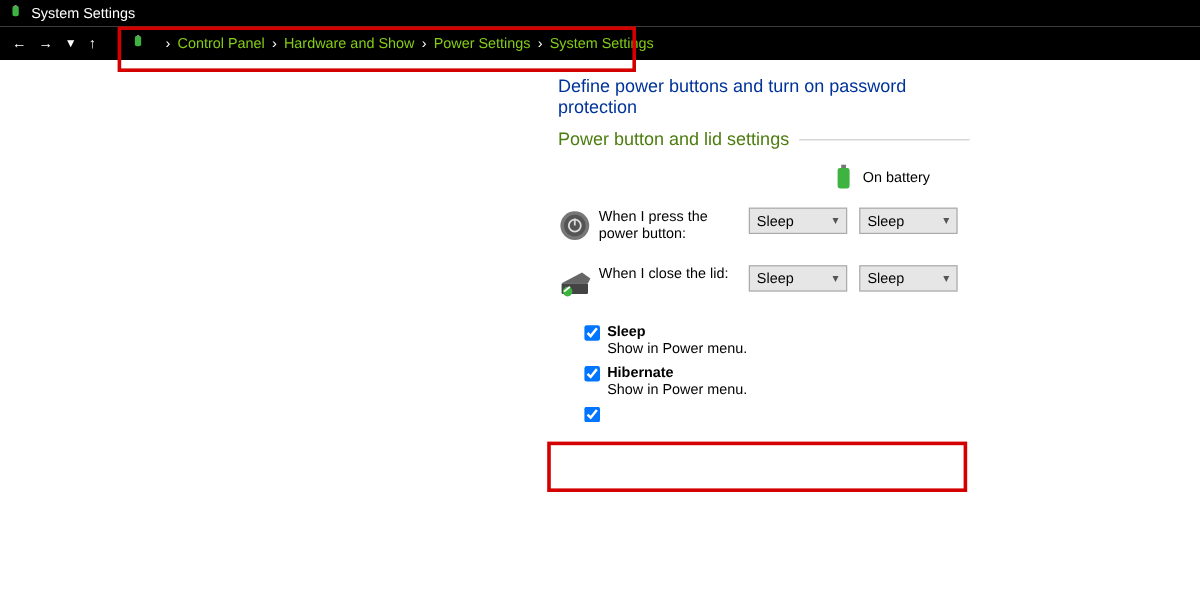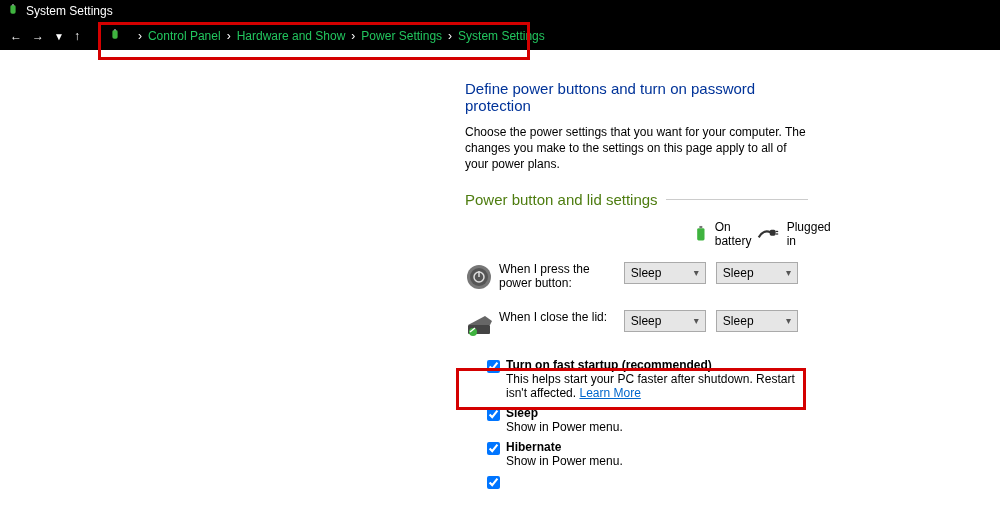--- a/index.html
+++ b/index.html
@@ -4,31 +4,31 @@
 <style>
   * { box-sizing: border-box; }
   html, body { margin: 0; padding: 0; font-family: "Segoe UI", Arial, sans-serif; font-size: 12px; color: #000; background:#fff; width:1000px; height:507px; overflow:hidden;}
   
   .title-bar { background:#000; color:#fff; height:22px; display:flex; align-items:center; padding-left:6px; font-size:12px;}
   .title-bar .app-icon { width:14px; height:14px; margin-right:6px;}
   
   .nav-bar { background:#000; color:#fff; height:28px; display:flex; align-items:center; padding-left:10px; font-size:12px; gap:10px;}
   .nav-bar .nav-icon { color:#fff; display:inline-block; cursor:pointer;}
   .breadcrumb { display:flex; align-items:center; gap:6px; margin-left:6px;}
-  .breadcrumb .crumb { color:#22c55e; cursor:pointer;}
+  .breadcrumb .crumb { color:#84cc16; cursor:pointer;}
   .breadcrumb .sep { color:#fff;}
   .highlight-breadcrumb { position:absolute; top:22px; left:98px; width:432px; height:38px; border:3px solid #d40000; pointer-events:none;}
   .highlight-sleep { position:absolute; top:368px; left:456px; width:350px; height:42px; border:3px solid #d40000; pointer-events:none;}
   
-  .content { padding-top:30px; padding-left:465px; width:808px;}
+  .content { padding-top:14px; padding-left:465px; width:808px;}
   .heading { color:#003399; font-size:15px; margin-bottom:10px;}
   .desc { font-size:12px; color:#000; line-height:1.35; max-width:510px; margin-bottom:18px;}
   .section-header { display:flex; align-items:center; font-size:15px; color:#4d7c0f; margin-bottom:12px;}
   .section-header .line { flex:1; height:1px; background:#ccc; margin-left:8px;}
-  .col-headers { display:flex; margin-left:230px; margin-bottom:14px; gap:1px;}
+  .col-headers { display:flex; margin-left:230px; margin-bottom:14px; gap:16px;}
   .col-head { width:130px; display:flex; align-items:center; gap:8px;}
   .row { display:flex; margin-bottom:18px;}
   .row-icon { width:30px; height:30px; display:flex; align-items:center; justify-content:center;}
   .row-label { width:200px; font-size:12px; padding-left:6px;}
   .select { width:120px; height:22px; border:1px solid #aaa; background:#e6e6e6; display:flex; align-items:center; justify-content:space-between; padding:0 6px; font-size:12px; margin-right:10px; cursor:pointer;}
   .select .chev { font-size:10px; color:#555;}
   
   .shutdown-item { display:flex; align-items:flex-start; margin-left:18px; margin-bottom:6px;}
   .shutdown-item input[type=checkbox]{ margin-top:2px; margin-right:6px;}
   .shutdown-item .s-label { font-weight:bold; font-size:12px;}
@@ -69,43 +69,33 @@
     <span class="sep">›</span>
     <span class="crumb">System Settings</span>
   </div>
 </div>
 
 <div class="highlight-breadcrumb"></div>
 <div class="highlight-sleep"></div>
 
 <div class="content">
   <div class="heading">Define power buttons and turn on password protection</div>
-  <div class="desc">Choose the power settings that you want for your computer. The changes you make to the settings on this page apply to all of your power plans.</div>
 
   <div class="section-header">
     <span>Power button and lid settings</span>
     <div class="line"></div>
   </div>
 
   <div class="col-headers">
     <div class="col-head">
       <svg class="battery-svg" width="16" height="22" viewBox="0 0 16 22">
           <rect x="3" y="3" width="10" height="17" rx="2" fill="#3fb33f"></rect>
           <rect x="6" y="0" width="4" height="3" fill="#777"></rect>
         </svg>
       <span>On battery</span>
-    </div>
-    <div class="col-head">
-      <svg class="plug-svg" width="26" height="16" viewBox="0 0 26 16">
-          <path d="M2 12 Q 8 2 16 6" stroke="#333" stroke-width="2.5" fill="none"></path>
-          <rect x="15" y="3" width="7" height="7" rx="2" fill="#333"></rect>
-          <line x1="22" y1="5" x2="25" y2="5" stroke="#333" stroke-width="1.5"></line>
-          <line x1="22" y1="8" x2="25" y2="8" stroke="#333" stroke-width="1.5"></line>
-        </svg>
-      <span>Plugged in</span>
     </div>
   </div>
 
   <div class="row">
     <div class="row-icon">
       <svg class="power-svg" width="28" height="28" viewBox="0 0 28 28">
           <circle cx="14" cy="14" r="12" fill="#777"></circle>
           <circle cx="14" cy="14" r="9" fill="#555"></circle>
           <circle cx="14" cy="14" r="5" fill="none" stroke="#ddd" stroke-width="1.5"></circle>
           <line x1="14" y1="8" x2="14" y2="14" stroke="#ddd" stroke-width="1.5"></line>
@@ -136,27 +126,20 @@
       <span>Sleep</span>
       <span class="chev">▾</span>
     </div>
     <div class="select">
       <span>Sleep</span>
       <span class="chev">▾</span>
     </div>
   </div>
 
 
-  <div class="shutdown-item">
-    <input type="checkbox" checked="" style="">
-    <div class="shutdown-text">
-      <span class="s-label">Turn on fast startup (recommended)</span>
-      <span class="s-desc"><span>This helps start your PC faster after shutdown. Restart isn't affected. </span><a class="link">Learn More</a></span>
-    </div>
-  </div>
 
   <div class="shutdown-item">
     <input type="checkbox" checked="" style="">
     <div class="shutdown-text">
       <span class="s-label">Sleep</span>
       <span class="s-desc">Show in Power menu.</span>
     </div>
   </div>
 
   <div class="shutdown-item">

